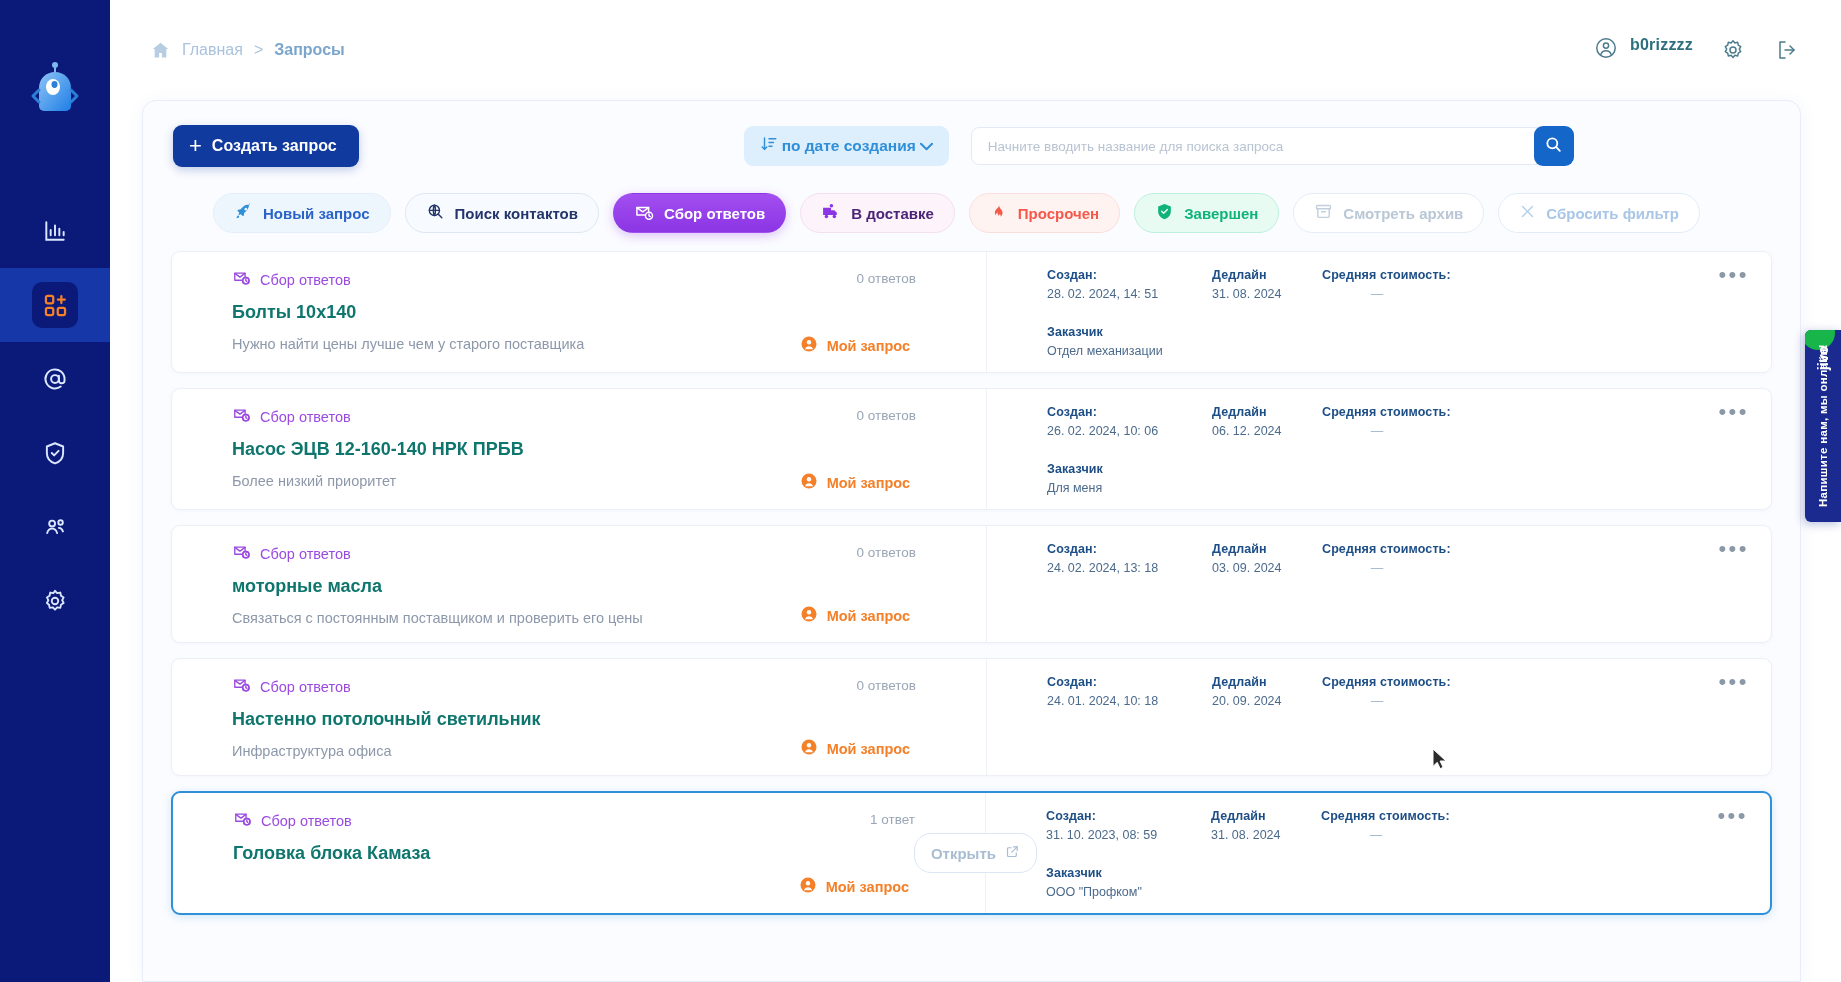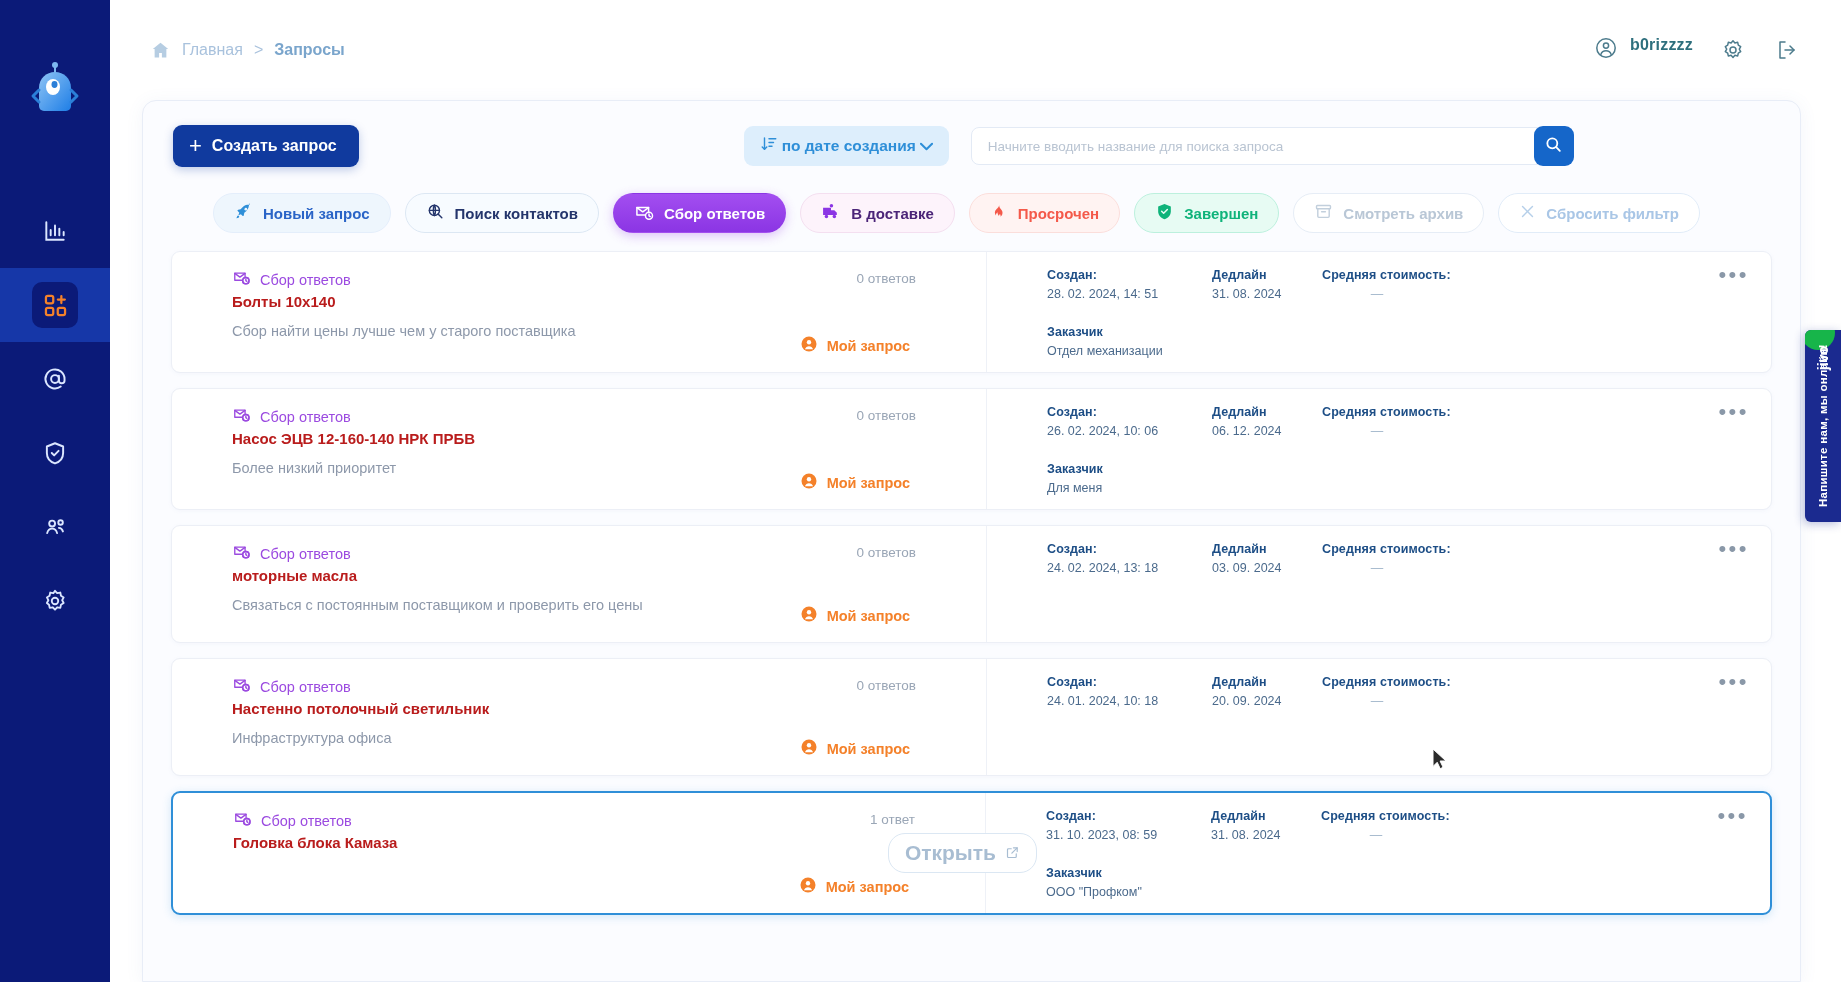--- a/index.html
+++ b/index.html
@@ -120,35 +120,35 @@
     background: #fff; border: 1px solid #eceff6; border-radius: 9px;
     margin-bottom: 15px; display: flex; position: relative;
     min-height: 118px; box-shadow: 0 1px 4px rgba(120,140,180,.06);
   }
   .card.selected { border: 2.5px solid #2f8fd8; box-shadow: 0 2px 10px rgba(47,143,216,.2); }
 
   .card-left { flex: 0 0 815px; padding: 16px 26px 14px 60px; position: relative; border-right: 1px solid #eef1f7; }
   .card.selected .card-left { flex: 0 0 813px; }
   .status-line { display: flex; align-items: center; gap: 9px; }
   .status-text { color: #9b4ae0; font-size: 14.5px; font-weight: 500; }
-  .card-title { margin-top: 2px; font-size: 15px; font-weight: 700; color: #b91c1c; }
+  .card-title { margin-top: 11px; font-size: 18px; font-weight: 700; color: #0f766e; }
   .card-sub { margin-top: 13px; font-size: 14.5px; color: #8d98aa; }
   .answers-count {
     position: absolute; right: 70px; top: 19px; font-size: 13.5px; color: #9aa6b6;
   }
   .owner {
     position: absolute; right: 76px; bottom: 16px;
     display: flex; align-items: center; gap: 9px;
     color: #f4812a; font-size: 14.5px; font-weight: 600;
   }
   .open-btn {
     position: absolute; right: -52px; top: 50%; transform: translateY(-50%);
     height: 40px; padding: 0 16px; border-radius: 17px;
     border: 1px solid #dbe7f3; background: #fff; color: #a8bdd2;
-    font-size: 21px; font-weight: 600; font-family: inherit;
+    font-size: 15px; font-weight: 600; font-family: inherit;
     display: flex; align-items: center; gap: 9px; cursor: pointer; z-index: 3;
   }
 
   .card-right { flex: 1 1 auto; padding: 16px 20px 14px 60px; position: relative; }
   .meta-row { display: flex; gap: 0; }
   .meta { }
   .meta-label { font-size: 12.5px; font-weight: 700; color: #1d4e86; letter-spacing: .1px; }
   .meta-value { font-size: 12.5px; color: #4b6a8c; margin-top: 5px; }
   .m-created { width: 165px; }
   .m-deadline { width: 110px; }
@@ -444,21 +444,21 @@
                     <path d="M3.5 6.5h13v9h-13z"></path>
                     <path d="M3.5 6.8l6.5 4.7 6.5-4.7"></path>
                     <circle cx="17.5" cy="16" r="4" fill="#fff"></circle>
                     <circle cx="17.5" cy="16" r="4"></circle>
                     <path d="M17.5 14v2l1.3.9"></path>
                   </svg>
               </span>
               <span class="status-text">Сбор ответов</span>
             </div>
             <div class="card-title">Болты 10x140</div>
-            <div class="card-sub">Сбор найти цены лучше чем у старого поставщика</div>
+            <div class="card-sub">Нужно найти цены лучше чем у старого поставщика</div>
             <div class="answers-count">0 ответов</div>
             <div class="owner">
               <span>
                 <svg width="18" height="18" viewBox="0 0 24 24" fill="#f4812a">
                     <circle cx="12" cy="12" r="10"></circle>
                     <circle cx="12" cy="9.6" r="2.9" fill="#fff"></circle>
                     <path d="M6.6 19c.9-2.7 2.9-4 5.4-4s4.5 1.3 5.4 4z" fill="#fff"></path>
                   </svg>
               </span>
               <span>Мой запрос</span>

